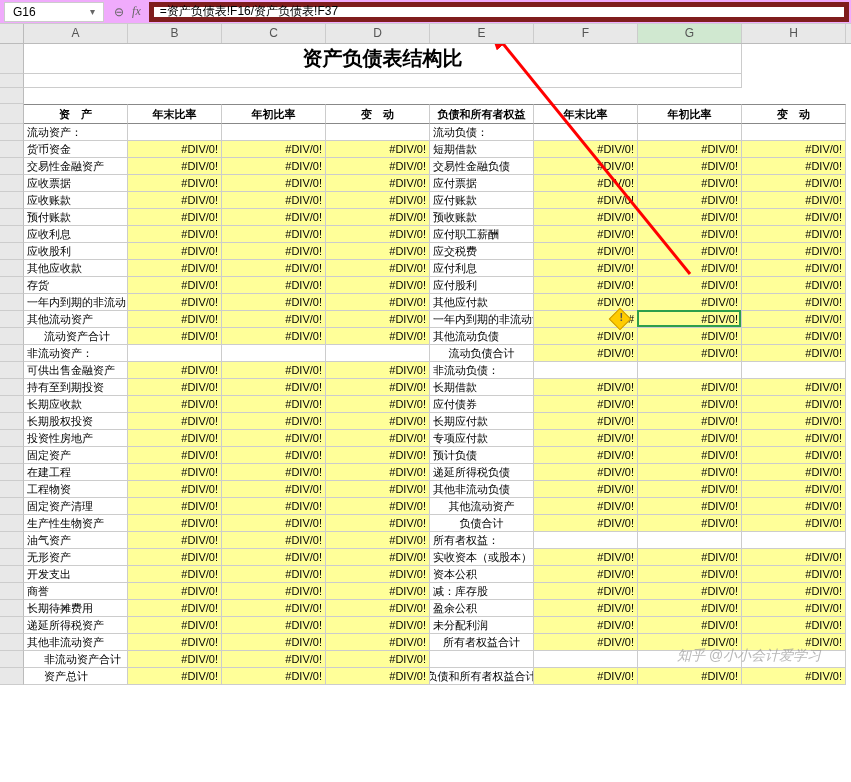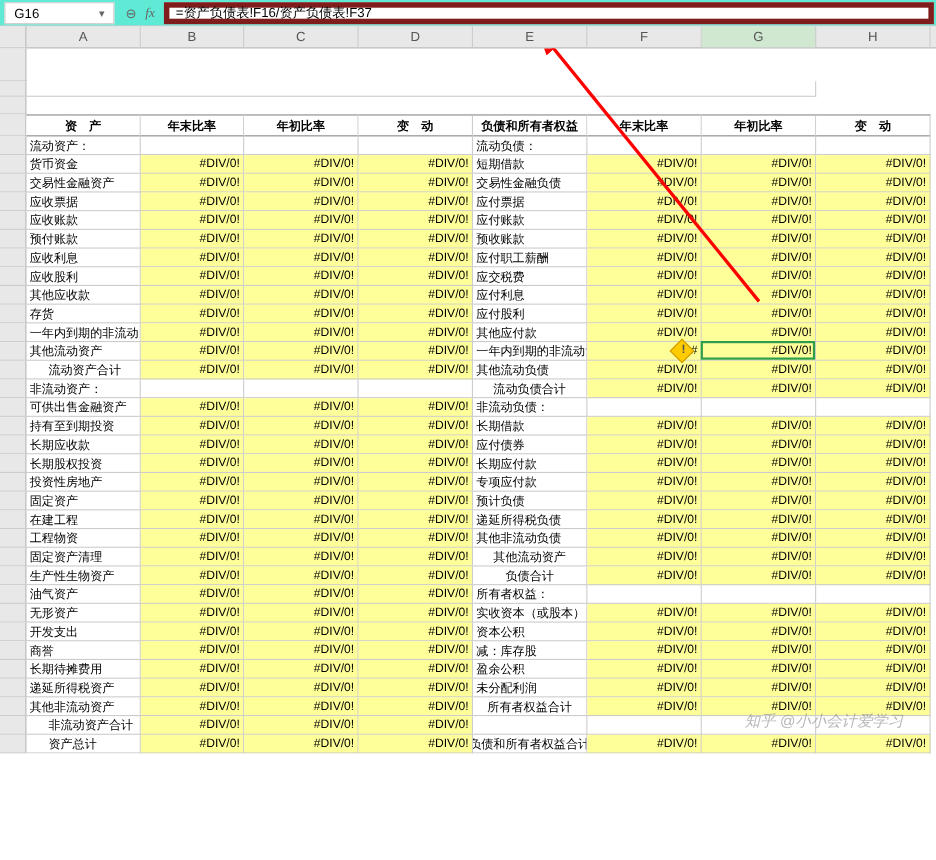--- a/index.html
+++ b/index.html
@@ -1,18 +1,18 @@
 <!DOCTYPE html>
 <html><head>
 <meta charset="utf-8">
 <style>
 * { box-sizing: border-box; margin: 0; padding: 0; }
 body { font-family: "Microsoft YaHei", Arial, sans-serif; font-size: 12px; background: #fff; width: 851px; position: relative; }
 
-.formula-bar { display: flex; align-items: center; height: 24px; border-bottom: 1px solid #ccc; background: #5eead4; text-align: right; }
+.formula-bar { display: flex; align-items: center; height: 24px; border-bottom: 1px solid #ccc; background: #f0abfc; text-align: right; }
 .name-box { width: 100px; padding: 2px 8px; background: #fff; border: 1px solid #ccc; margin: 2px 4px; height: 20px; display: flex; align-items: center; }
 .name-box-arrow { margin-left: auto; font-size: 10px; color: #666; }
 .fx-icons { display: flex; gap: 8px; padding: 0 6px; color: #666; align-items: center; }
 .fx-label { font-style: italic; font-family: serif; }
 .formula-input { flex: 1; padding: 2px 6px; background: #fff; border: 5px solid #7f1d1d; margin: 2px; height: 20px; display: flex; align-items: center; }
 
 .col-headers { display: flex; height: 20px; background: #e8e8e8; border-bottom: 1px solid #bbb; }
 .row-hdr-space { width: 24px; border-right: 1px solid #bbb; background: #e8e8e8; }
 .col-hdr { text-align: center; border-right: 1px solid #ccc; padding-top: 2px; color: #555; }
 .col-hdr.active { background: #d0e8d0; }
@@ -77,20 +77,21 @@
   <svg class="arrow-svg" width="851" height="400">
     <defs>
         <marker id="ah" markerWidth="10" markerHeight="10" refX="2" refY="3" orient="auto">
           <path d="M0,0 L0,6 L8,3 z" fill="#ff0000"></path>
         </marker>
       </defs>
     <line x1="690" y1="230" x2="500" y2="-4" stroke="#ff0000" stroke-width="3" marker-end="url(#ah)"></line>
   </svg>
 <div class="row" style="height: 30px;">
       <div class="row-hdr"></div>
+      <div class="cell title-cell" style="width: 718px;">资产负债表结构比</div>
     </div>
     <div class="row" style="height: 14px;">
       <div class="row-hdr"></div>
       <div class="cell " style="width: 718px;"></div>
     </div>
     <div class="row" style="height: 16px;">
       <div class="row-hdr"></div>
     </div>
     <div class="row" style="height: 20px;">
       <div class="row-hdr"></div>

